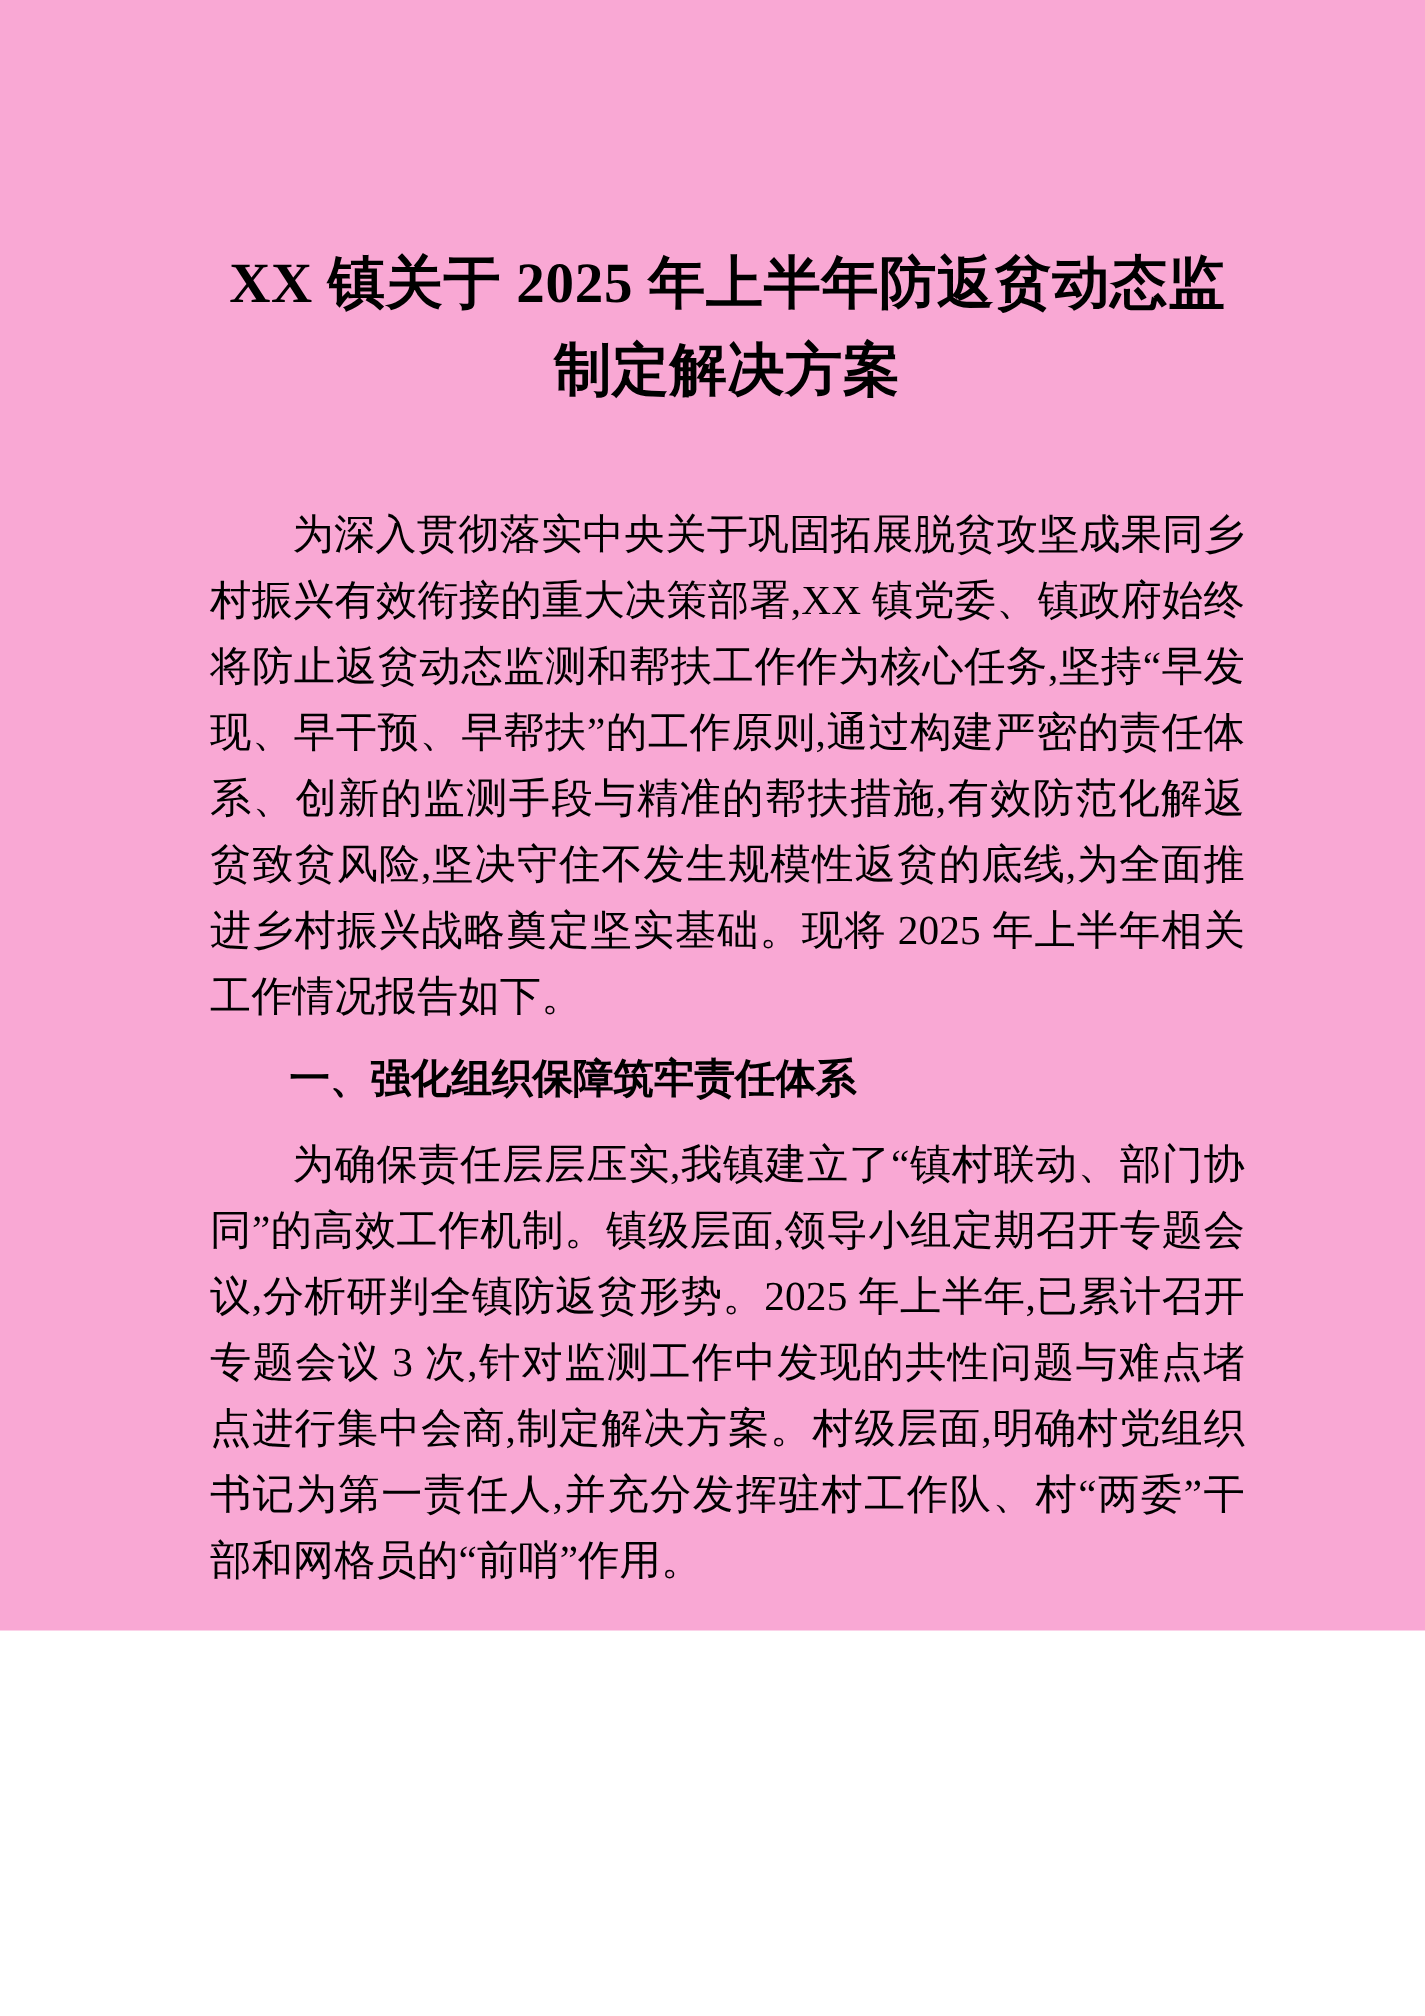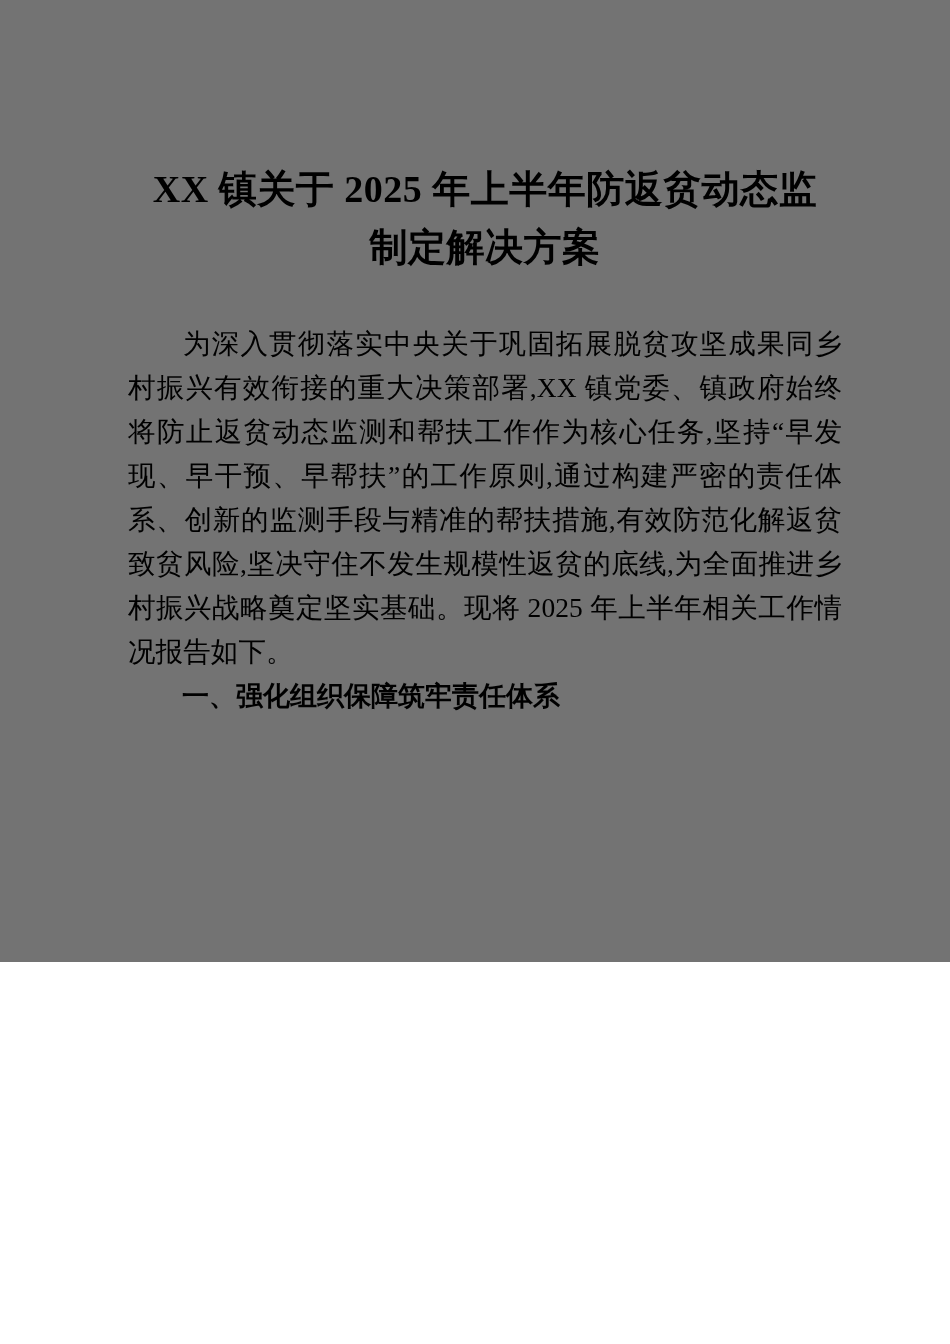--- a/index.html
+++ b/index.html
@@ -12,22 +12,22 @@
     height: 1344px;
     overflow: hidden;
     font-family: "Liberation Serif", "DejaVu Serif", serif;
     color: #000000;
     -webkit-font-smoothing: antialiased;
   }
 
   .page {
     position: relative;
     width: 950px;
-    height: 962px;
-    background: #737373;
+    height: 1087px;
+    background: #f9a8d4;
     box-sizing: border-box;
   }
 
   .content {
     position: absolute;
     left: 128px;
     top: 0;
     width: 714px;
   }
 
@@ -44,34 +44,34 @@
     color: #000000;
     padding-top: 160px;
   }
   .doc-title .tline {
     display: block;
     white-space: nowrap;
   }
 
   
   .section-heading {
-    margin: 0;
+    margin: 11px;
     padding: 0;
     font-family: "DejaVu Sans", "Liberation Sans", sans-serif;
     font-weight: 700;
     font-size: 27px;
     line-height: 44px;
     letter-spacing: 0px;
     text-indent: 54px;
     color: #000000;
   }
 
   
   .body-para {
-    margin: 0;
+    margin: 12px;
     padding: 0;
     font-family: "Liberation Serif", "DejaVu Serif", serif;
     font-size: 27.5px;
     line-height: 44px;
     text-indent: 55px;
     text-align: justify;
     text-justify: inter-character;
     letter-spacing: 0.1px;
     color: #000000;
     word-break: break-all;
@@ -90,15 +90,16 @@
       <span class="tline">制定解决方案</span>
     </h1>
 
     <div class="title-gap"></div>
 
     <p class="body-para">为深入贯彻落实中央关于巩固拓展脱贫攻坚成果同乡村振兴有效衔接的重大决策部署,XX 镇党委、镇政府始终将防止返贫动态监测和帮扶工作作为核心任务,坚持“早发现、早干预、早帮扶”的工作原则,通过构建严密的责任体系、创新的监测手段与精准的帮扶措施,有效防范化解返贫致贫风险,坚决守住不发生规模性返贫的底线,为全面推进乡村振兴战略奠定坚实基础。现将 2025 年上半年相关工作情况报告如下。</p>
 
     <h2 class="section-heading">一、强化组织保障筑牢责任体系</h2>
 
 
+    <p class="body-para">为确保责任层层压实,我镇建立了“镇村联动、部门协同”的高效工作机制。镇级层面,领导小组定期召开专题会议,分析研判全镇防返贫形势。2025 年上半年,已累计召开专题会议 3 次,针对监测工作中发现的共性问题与难点堵点进行集中会商,制定解决方案。村级层面,明确村党组织书记为第一责任人,并充分发挥驻村工作队、村“两委”干部和网格员的“前哨”作用。</p>
 
   </div>
 </div>
 
 </body></html>

